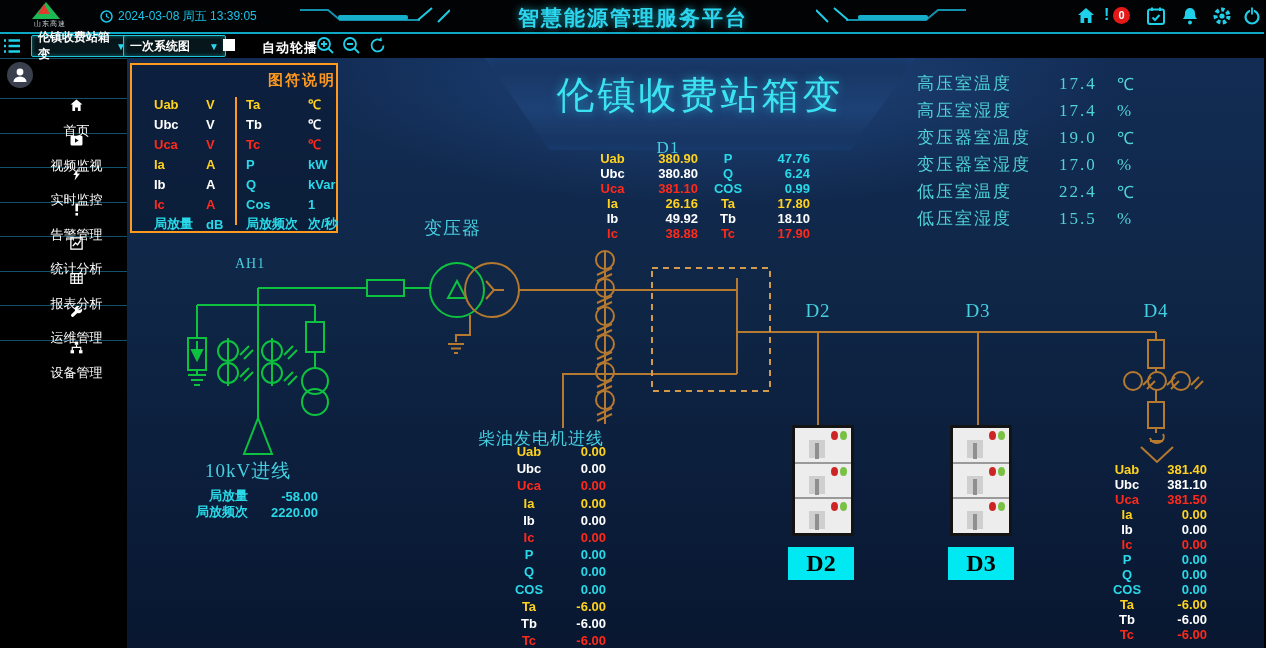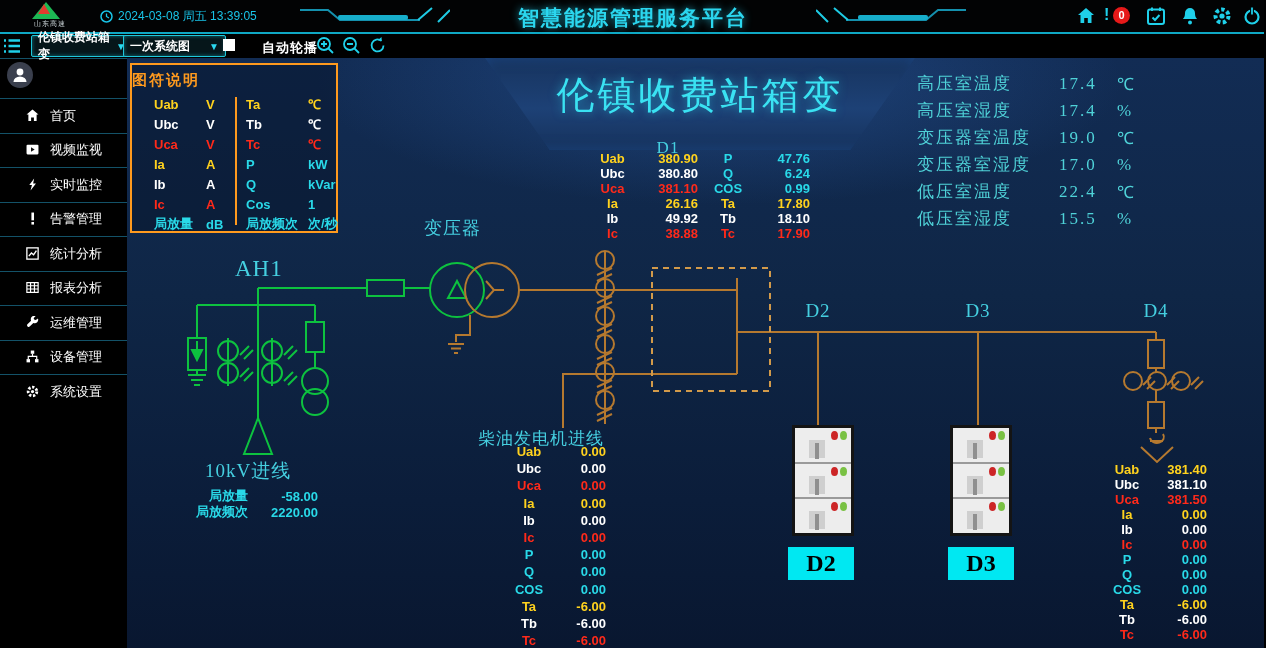--- a/index.html
+++ b/index.html
@@ -36,42 +36,42 @@
   .chk{position:absolute;left:223px;top:5px;width:12px;height:12px;background:#fff;cursor:pointer;}
   .autolab{position:absolute;left:262px;top:5px;color:#fff;font-size:13px;font-weight:bold;letter-spacing:1px;}
   .zico{position:absolute;top:2px;cursor:pointer;}
 
   
   .sidebar{position:absolute;left:0;top:58px;width:127px;height:590px;background:#000;z-index:8;}
   .avatar{position:absolute;left:7px;top:4px;width:26px;height:26px;border-radius:50%;background:#3a3f4d;cursor:pointer;}
   .avatar svg{position:absolute;left:4px;top:4px;}
   .menu{position:absolute;left:0;top:40px;width:127px;}
   .mitem{height:33.5px;display:flex;align-items:center;gap:10px;padding-left:26px;color:#fff;font-size:13px;
-         border-top:1px solid rgba(35,150,190,.55);cursor:pointer;}
+         border-top:1px solid rgba(35,150,190,.55);cursor:pointer;flex-direction:column;}
   .mitem .mi{width:14px;height:14px;display:inline-flex;}
   .menu-endline{border-top:1px solid rgba(35,150,190,.55);height:0;}
 
   
   .main{position:absolute;left:127px;top:58px;width:1139px;height:590px;
         background:radial-gradient(ellipse 620px 190px at 52% 4%,rgba(45,95,170,.5),rgba(45,95,170,0) 65%),
                    linear-gradient(180deg,#122c54 0%,#0f2646 40%,#0b1d3a 75%,#091730 100%);}
 
   
   .banner{position:absolute;left:485px;top:58px;width:430px;height:92px;z-index:1;
           background:linear-gradient(180deg,#17345f 0%,#1d4176 55%,#16325c 100%);
           clip-path:polygon(0 0,100% 0,85% 100%,15% 100%);
           box-shadow:0 0 14px rgba(30,80,150,.6) inset;}
   .station-title{position:absolute;left:485px;top:70px;width:430px;text-align:center;z-index:2;
                  font-family:"Liberation Serif",serif;font-size:38px;color:#3ae2f2;letter-spacing:3px;
                  text-shadow:0 0 10px rgba(40,215,240,.55);}
 
   
   .legend{position:absolute;left:130px;top:63px;width:208px;height:170px;border:2px solid #ff9a1e;
           background:rgba(7,18,38,.45);z-index:3;box-sizing:border-box;}
-  .legend h3{margin:6px 0 4px 0;text-align:left;color:#ff9a1e;font-size:15px;letter-spacing:2px;}
+  .legend h3{margin:6px 0 4px 0;text-align:right;color:#ff9a1e;font-size:15px;letter-spacing:2px;}
   .lrow{display:grid;grid-template-columns:52px 40px 62px 48px;padding-left:22px;height:20px;
         font-size:13px;font-weight:bold;align-items:center;}
   .ldiv{position:absolute;left:103px;top:32px;width:2px;height:128px;background:#ff9a1e;}
 
   
   .envpanel{position:absolute;left:917px;top:70px;z-index:3;font-family:"Liberation Serif",serif;}
   .envrow{display:grid;grid-template-columns:142px 58px 34px;height:27px;align-items:center;
           color:#4fd2d8;font-size:17px;letter-spacing:2px;}
 
   
@@ -266,29 +266,20 @@
             <svg width="13" height="13" viewBox="0 0 12 12">
               <rect x="4.4" y="0.5" width="3.2" height="3" fill="#fff"></rect>
               <rect x="0.5" y="8.4" width="3.2" height="3" fill="#fff"></rect>
               <rect x="8.3" y="8.4" width="3.2" height="3" fill="#fff"></rect>
               <path d="M6 3.5 V5.8 M2.1 8.4 V5.8 H9.9 V8.4" fill="none" stroke="#fff" stroke-width="1.1"></path>
             </svg>
           </span>
           <span>设备管理</span>
         </div>
 
-        <div class="mitem">
-          <span class="mi">
-            <svg width="13" height="13" viewBox="0 0 12 12">
-              <circle cx="6" cy="6" r="4" fill="none" stroke="#fff" stroke-width="2.6" stroke-dasharray="2.1 1.5"></circle>
-              <circle cx="6" cy="6" r="1.5" fill="#fff"></circle>
-            </svg>
-          </span>
-          <span>系统设置</span>
-        </div>
       </div>
     <div class="menu-endline" style="margin-top:0"></div>
   </div>
 
   <div class="main"></div>
 
   <div class="banner"></div>
   <div class="station-title">伦镇收费站箱变</div>
 
   <div class="legend">
@@ -451,21 +442,21 @@
         <circle cx="1181" cy="381" r="9"></circle>
           <path d="M1191,385 l8,-8 M1195,389 l8,-8"></path>
       </g>
       <rect x="1148" y="402" width="16" height="26"></rect>
       <path d="M1163,434 a7,6 0 1 1 -13,4 M1150,441 h13"></path>
       <path d="M1141,447 L1157,462 L1173,447"></path>
     </g>
     <rect x="652" y="268" width="118" height="123" fill="none" stroke="#d29a4a" stroke-width="2" stroke-dasharray="6 5"></rect>
   </svg>
 
-  <div class="diaglab" style="left:235px;top:256px;font-size:23px">AH1</div>
+  <div class="diaglab" style="left:235px;top:256px;font-size:14px">AH1</div>
   <div class="diaglab" style="left:424px;top:216px;font-size:18px">变压器</div>
   <div class="diaglab" style="left:628px;top:138px;width:80px;text-align:center;font-size:17px">D1</div>
   <div class="diaglab" style="left:770px;top:300px;width:96px;text-align:center;font-size:19px">D2</div>
   <div class="diaglab" style="left:930px;top:300px;width:96px;text-align:center;font-size:19px">D3</div>
   <div class="diaglab" style="left:1108px;top:300px;width:96px;text-align:center;font-size:19px">D4</div>
   <div class="diaglab" style="left:205px;top:458px;font-size:19px">10kV进线</div>
   <div class="diaglab" style="left:478px;top:427px;font-size:17px">柴油发电机进线</div>
 
   <div class="dtable pd cyan" style="left:188px;top:487px">
 

